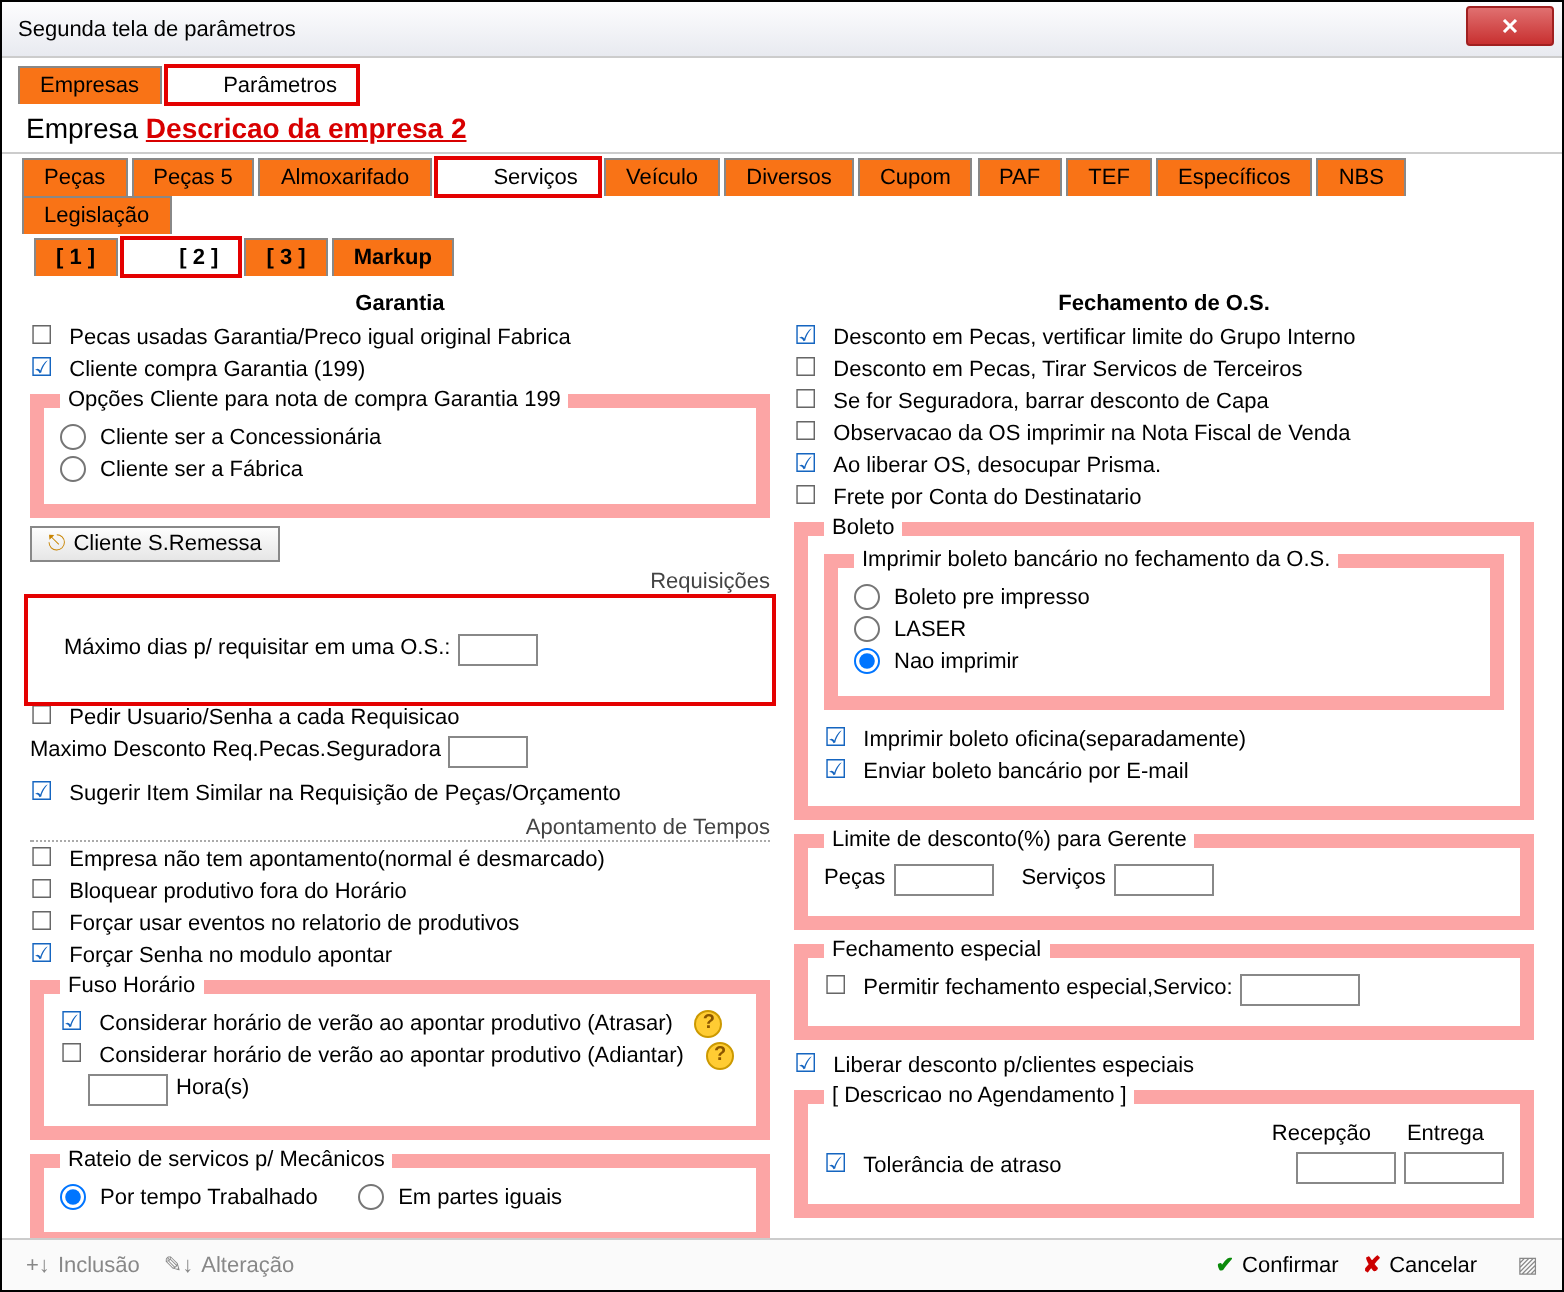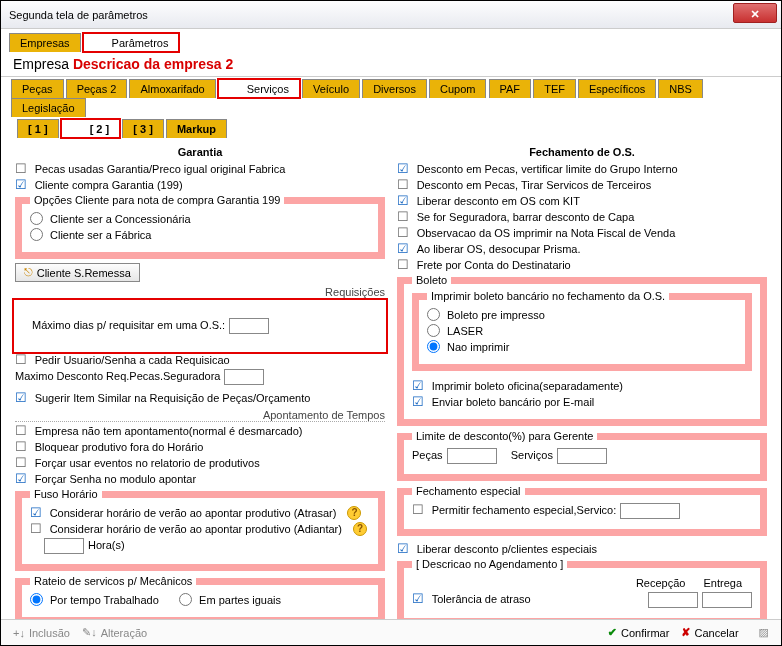--- a/index.html
+++ b/index.html
@@ -1,24 +1,24 @@
 <!DOCTYPE html>
 <html><head>
 <meta charset="utf-8">
 <style>
 * { box-sizing: border-box; margin: 0; padding: 0; }
 body { font-family: Tahoma, Arial, sans-serif; font-size: 11px; background: #fff; width: 782px; height: 646px; overflow: hidden; border: 1px solid #000; position: relative; }
 .titlebar { background: linear-gradient(#fdfdfe,#e8eaf0); height: 28px; line-height: 28px; padding: 0 8px; border-bottom: 1px solid #ccc; position: relative; }
 .titlebar .close { position: absolute; right: 4px; top: 2px; width: 44px; height: 20px; background: linear-gradient(#e07070,#c83030); color: #fff; text-align: center; line-height: 20px; font-weight: bold; border-radius: 2px; border: 1px solid #a02020; }
 .tabs1 { padding: 4px 8px 0 8px; }
-.tabs1 .tab, .tabs2 .tab, .tabs3 .tab { display: inline-block; padding: 3px 10px; border: 1px solid #888; border-bottom: none; background: #eab308; margin-right: -1px; font-size: 11px; vertical-align: bottom; position: relative; }
+.tabs1 .tab, .tabs2 .tab, .tabs3 .tab { display: inline-block; padding: 3px 10px; border: 1px solid #888; border-bottom: none; background: #f97316; margin-right: -1px; font-size: 11px; vertical-align: bottom; position: relative; }
 .tabs1 .tab.hl, .tabs2 .tab.hl, .tabs3 .tab.hl { outline: 2px solid #e40000; outline-offset: -1px; }
 .tabs1 .tab.active, .tabs2 .tab.active, .tabs3 .tab.active { background: #fff; padding-left: 28px; }
 .company { padding: 4px 12px; font-size: 14px; }
-.company .desc { color: #d80000; font-weight: bold; }
+.company .desc { color: #d80000; font-weight: bold; text-decoration: underline; }
 .tabs2 { padding: 2px 10px 0 10px; border-top: 1px solid #ccc; }
 .tabs3 { padding: 2px 16px 0 16px; font-weight: bold; }
 .content { display: flex; padding: 8px 14px; gap: 12px; }
 .col { flex: 1; }
 fieldset { border: 7px solid #fca5a5; padding: 4px 8px 8px 8px; margin-bottom: 4px; }
 fieldset > legend { font-size: 11px; padding: 0 4px; }
 .grp-title { text-align: center; font-weight: bold; margin-bottom: 4px; }
 .row { display: flex; align-items: flex-start; gap: 4px; margin: 2px 0; line-height: 14px; }
 .row.indent { padding-left: 14px; }
 input[type=checkbox], input[type=radio] { margin-right: 3px; width: 13px; height: 13px; }
@@ -47,21 +47,21 @@
   <span class="tab hl active">Parâmetros</span>
 </div>
 
 <div class="company">
   <span>Empresa</span>
   <span class="desc">Descricao da empresa 2</span>
 </div>
 
 <div class="tabs2">
   <span class="tab">Peças</span>
-  <span class="tab">Peças 2</span>
+  <span class="tab">Peças 5</span>
   <span class="tab">Almoxarifado</span>
   <span class="tab hl active">Serviços</span>
   <span class="tab">Veículo</span>
   <span class="tab">Diversos</span>
   <span class="tab">Cupom</span>
   <span class="tab">PAF</span>
   <span class="tab">TEF</span>
   <span class="tab">Específicos</span>
   <span class="tab">NBS</span>
   <span class="tab">Legislação</span>
@@ -161,24 +161,20 @@
 
   <div class="col">
     <div class="grp-title">Fechamento de O.S.</div>
     <div class="row">
         <span class="chk-blue"></span>
         <span>Desconto em Pecas, vertificar limite do Grupo Interno</span>
       </div>
     <div class="row">
         <span class="chk-empty"></span>
         <span>Desconto em Pecas, Tirar Servicos de Terceiros</span>
-      </div>
-    <div class="row">
-        <span class="chk-blue"></span>
-        <span>Liberar desconto em OS com KIT</span>
       </div>
     <div class="row">
         <span class="chk-empty"></span>
         <span>Se for Seguradora, barrar desconto de Capa</span>
       </div>
     <div class="row">
         <span class="chk-empty"></span>
         <span>Observacao da OS imprimir na Nota Fiscal de Venda</span>
       </div>
     <div class="row">

